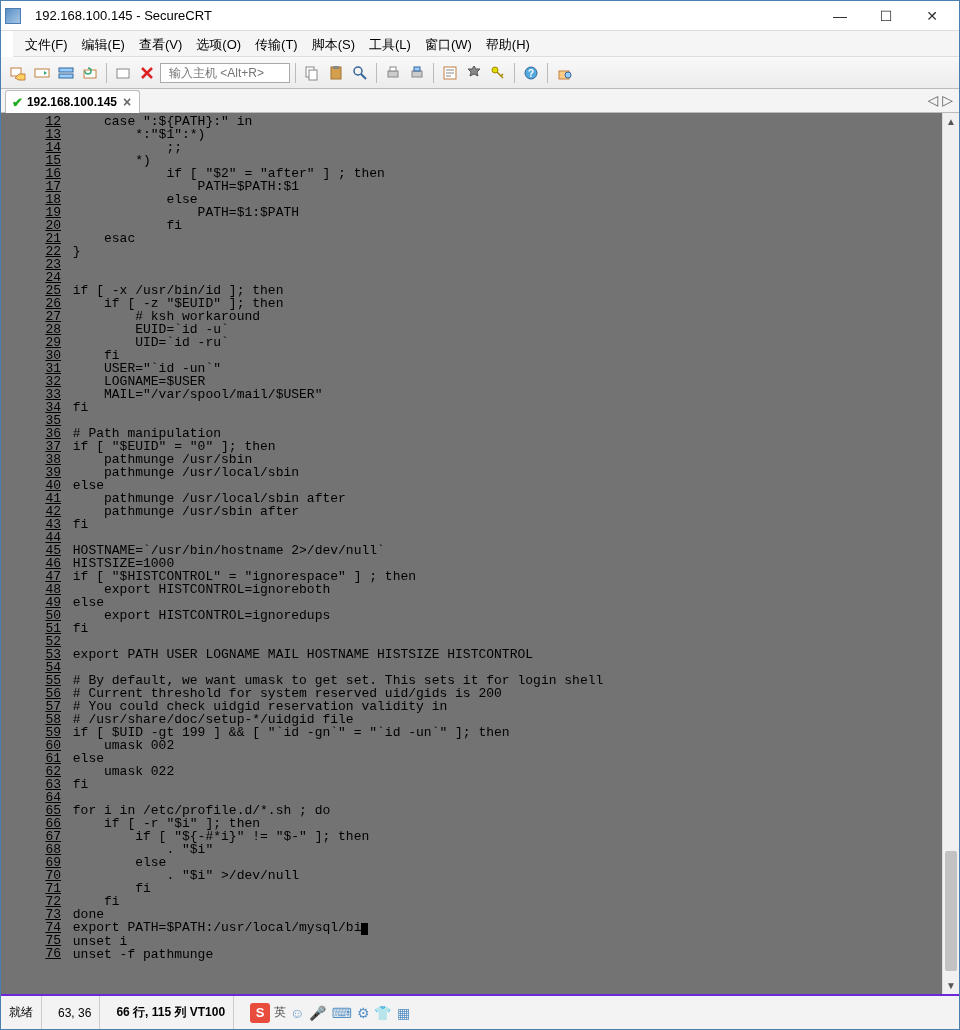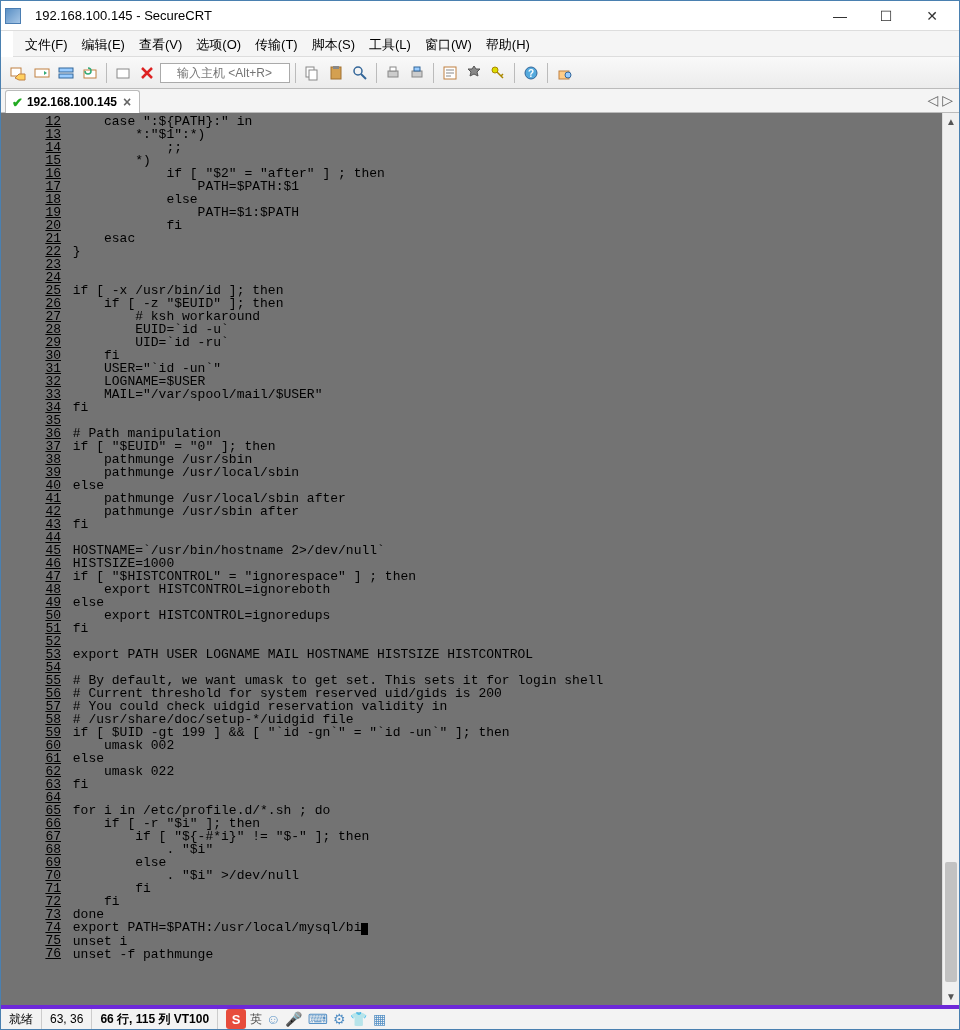--- a/index.html
+++ b/index.html
@@ -8,39 +8,39 @@
 .titlebar { height: 30px; background: #fff; display: flex; align-items: center; padding: 0 4px; border-bottom: 1px solid #ddd; }
 .titlebar .icon { width: 16px; height: 16px; margin-right: 6px; background: linear-gradient(135deg,#5a8fc4,#a7c7e7); border: 1px solid #4a7db2; }
 .titlebar .title { flex: 1; font-size: 13px; color: #000; margin-left: 8px; }
 .titlebar .winbtn { width: 46px; height: 30px; display: flex; align-items: center; justify-content: center; color: #333; font-size: 14px; cursor: pointer; }
 .menubar { height: 26px; background: #f5f5f5; display: flex; align-items: flex-end; padding: 0 6px; gap: 2px; border-bottom: 1px solid #ddd; margin-left: 12px; }
 .menubar .menuitem { padding: 2px 6px; color: #000; cursor: pointer; font-size: 13px; }
 .toolbar { height: 32px; background: linear-gradient(#f9f9f9,#ececec); display: flex; align-items: center; padding: 0 6px; gap: 2px; border-bottom: 1px solid #bbb; }
 .tbtn { width: 22px; height: 22px; display: flex; align-items: center; justify-content: center; cursor: pointer; border: 1px solid transparent; }
 .tbtn svg { width: 16px; height: 16px; }
 .tsep { width: 1px; height: 20px; background: #bbb; margin: 0 3px; }
-.hostinput { width: 130px; height: 20px; border: 1px solid #aaa; padding: 0 16px; font-size: 12px; color: #888; background: #fff; }
+.hostinput { width: 130px; height: 20px; border: 1px solid #aaa; padding: 0 8px; font-size: 12px; color: #888; background: #fff; }
 .tabbar { height: 24px; background: #f4f4f4; display: flex; align-items: flex-end; padding: 0 4px; position: relative; border-bottom: 1px solid #bbb; }
 .tab { height: 23px; background: #fff; border: 1px solid #bbb; border-bottom: none; border-radius: 3px 3px 0 0; display: flex; align-items: center; padding: 0 6px; gap: 4px; font-size: 12px; font-weight: bold; position: relative; top: 1px; }
 .tab .check { color: #2a2; font-weight: bold; font-size: 13px; }
 .tab .closex { color: #666; font-size: 14px; cursor: pointer; padding: 0 2px; }
 .tab-arrows { position: absolute; right: 6px; top: 3px; display: flex; gap: 4px; color: #666; font-size: 14px; }
 .tab-arrows span { cursor: pointer; }
 .editor { flex: 1; background: #737373; display: flex; position: relative; overflow: hidden; }
 .editor-content { flex: 1; display: flex; font-family: "Courier New", monospace; font-size: 13px; line-height: 13px; padding: 2px 0; overflow: hidden; white-space: pre; }
 .gutter { width: 64px; text-align: right; }
 .gutter div { padding-right: 4px; color: #000; text-decoration: underline; }
 .code { flex: 1; }
 .code div { color: #000; }
 .scrollv { width: 17px; background: #f0f0f0; border-left: 1px solid #ddd; position: relative; }
 .scrollv .arrow { height: 17px; display: flex; align-items: center; justify-content: center; color: #555; font-size: 10px; cursor: pointer; }
 .scrollv .track { position: absolute; top: 17px; bottom: 17px; left: 0; right: 0; }
 .scrollv .thumb { position: absolute; left: 2px; right: 2px; background: #c2c2c2; height: 120px; bottom: 6px; border-radius: 2px; }
 .scrollv .arrow.down { position: absolute; bottom: 0; left: 0; right: 0; }
-.statusbar { height: 24px; background: #f3f3f3; border-top: 4px solid #6d28d9; display: flex; align-items: center; padding: 0 6px; font-size: 12px; gap: 0; }
+.statusbar { height: 35px; background: #f3f3f3; border-top: 2px solid #6d28d9; display: flex; align-items: center; padding: 0 6px; font-size: 12px; gap: 8px; }
 .statusbar .seg { padding: 0 8px; border-right: 1px solid #ccc; height: 100%; display: flex; align-items: center; }
 .statusbar .seg:first-child { padding-left: 2px; }
 .statusbar .seg.grow { flex: 1; justify-content: center; border-right: 1px solid #ccc; }
 .ime { display: flex; align-items: center; gap: 4px; }
 .ime .s { width: 20px; height: 20px; background: #e74c3c; color: #fff; display: flex; align-items: center; justify-content: center; font-weight: bold; border-radius: 3px; font-size: 13px; }
 .ime .lang { color: #555; }
 .ime .icons { display: flex; gap: 5px; color: #5590c5; font-size: 14px; }
 .ime .icons span { cursor: pointer; }
 .cursor-box { display:inline-block; width:7px; height:12px; background:#000; vertical-align:text-bottom; }
 </style>

